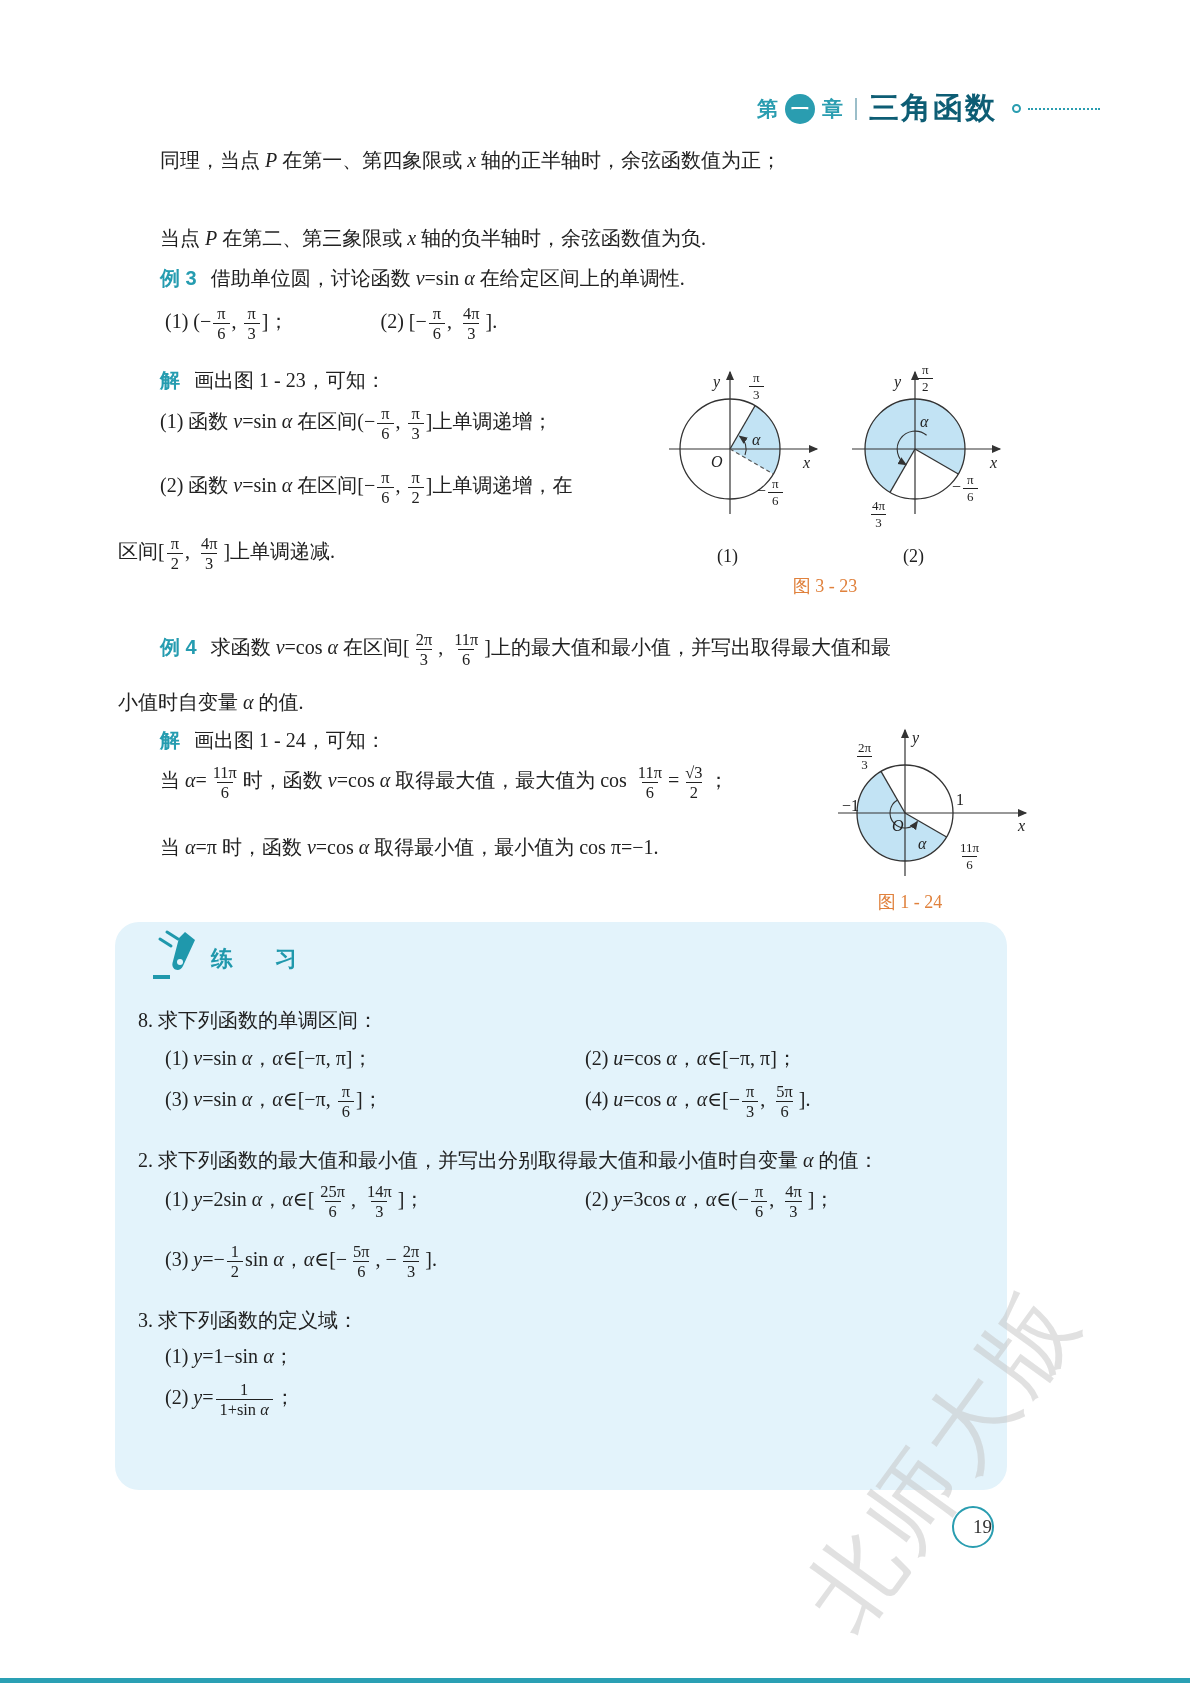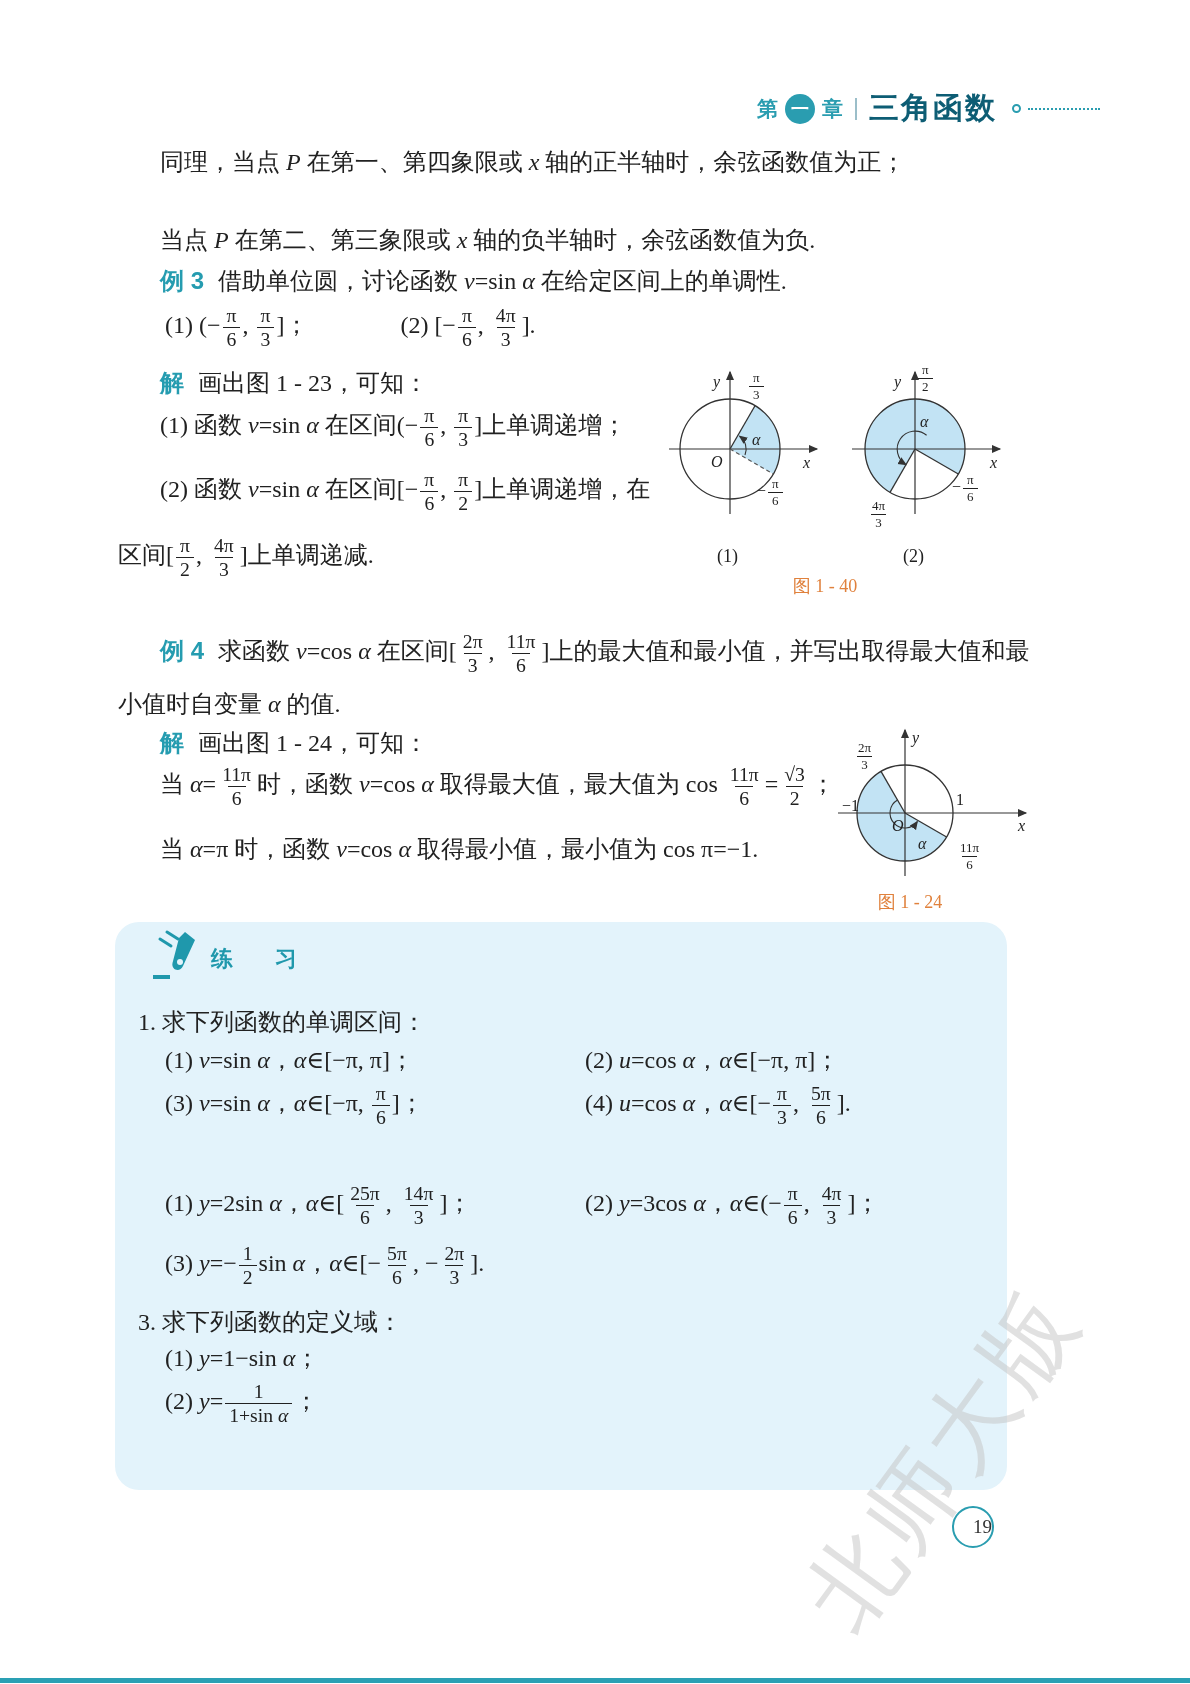--- a/index.html
+++ b/index.html
@@ -1,21 +1,21 @@
 <!DOCTYPE html>
 <html><head>
 <meta charset="utf-8">
 <style>
   * { margin:0; padding:0; box-sizing:border-box; }
   body { background:#ffffff; }
   .page { position:relative; width:1190px; height:1684px; background:#fff; overflow:hidden;
           font-family:"Liberation Serif","DejaVu Serif",serif; color:#212121; }
 
   
-  .t { position:absolute; font-size:24px; line-height:1.4; white-space:nowrap; }
+  .t { position:absolute; font-size:20px; line-height:1.4; white-space:nowrap; }
 
   
   .frac { display:inline-flex; flex-direction:column; align-items:center; vertical-align:middle;
           margin:0 2px; line-height:1.05; font-size:0.82em; }
   .frac .num, .frac .den { padding:1px 4px; }
   .frac .den { border-top:1.4px solid currentColor; }
 
   
   .lab { color:#259cb0; font-weight:bold; font-family:"Liberation Sans","DejaVu Sans",sans-serif;
          margin-right:14px; }
@@ -173,21 +173,21 @@
             <span class="num">π</span>
             <span class="den">6</span>
           </span></span>
       <span class="flab" style="left:26px;top:136px;"><span class="frac">
             <span class="num">4π</span>
             <span class="den">3</span>
           </span></span>
     </div>
     <span class="fsub" style="left:62px;top:184px;">(1)</span>
     <span class="fsub" style="left:248px;top:184px;">(2)</span>
-    <div class="cap" style="left:0;top:212px;width:340px;">图 1 - 40</div>
+    <div class="cap" style="left:0;top:212px;width:340px;">图 3 - 23</div>
   </div>
 
   <div class="t" style="left:160px;top:630px;">
     <span class="lab">例 4</span><span>求函数 <i>v</i>=cos <i>α</i> 在区间[<span class="frac">
           <span class="num">2π</span>
           <span class="den">3</span>
         </span>, <span class="frac">
           <span class="num">11π</span>
           <span class="den">6</span>
         </span>]上的最大值和最小值，并写出取得最大值和最</span>
@@ -247,35 +247,36 @@
           <line x1="22" y1="6" x2="33" y2="13"></line>
           <line x1="15" y1="13" x2="26" y2="20"></line>
         </g>
         <path d="M40 6 L50 14 L38 40 C35 47 26 44 27.5 37 L34 12 Z" fill="#1f98ac"></path>
         <circle cx="35" cy="36" r="3" fill="#e3f3fb"></circle>
         <line x1="8" y1="51" x2="25" y2="51" stroke="#1f98ac" stroke-width="4"></line>
       </svg>
     </div>
     <div class="ex-title">练　习</div>
 
-    <div class="t" style="left:23px;top:84px;">1. 求下列函数的单调区间：</div>
+    <div class="t" style="left:23px;top:84px;">8. 求下列函数的单调区间：</div>
     <div class="t" style="left:50px;top:122px;">(1) <i>v</i>=sin <i>α</i>，<i>α</i>∈[−π, π]；</div>
     <div class="t" style="left:470px;top:122px;">(2) <i>u</i>=cos <i>α</i>，<i>α</i>∈[−π, π]；</div>
     <div class="t" style="left:50px;top:160px;">(3) <i>v</i>=sin <i>α</i>，<i>α</i>∈[−π, <span class="frac">
           <span class="num">π</span>
           <span class="den">6</span>
         </span>]；</div>
     <div class="t" style="left:470px;top:160px;">(4) <i>u</i>=cos <i>α</i>，<i>α</i>∈[−<span class="frac">
           <span class="num">π</span>
           <span class="den">3</span>
         </span>, <span class="frac">
           <span class="num">5π</span>
           <span class="den">6</span>
         </span>].</div>
 
+    <div class="t" style="left:23px;top:224px;">2. 求下列函数的最大值和最小值，并写出分别取得最大值和最小值时自变量 <i>α</i> 的值：</div>
     <div class="t" style="left:50px;top:260px;">(1) <i>y</i>=2sin <i>α</i>，<i>α</i>∈[<span class="frac">
           <span class="num">25π</span>
           <span class="den">6</span>
         </span>, <span class="frac">
           <span class="num">14π</span>
           <span class="den">3</span>
         </span>]；</div>
     <div class="t" style="left:470px;top:260px;">(2) <i>y</i>=3cos <i>α</i>，<i>α</i>∈(−<span class="frac">
           <span class="num">π</span>
           <span class="den">6</span>

